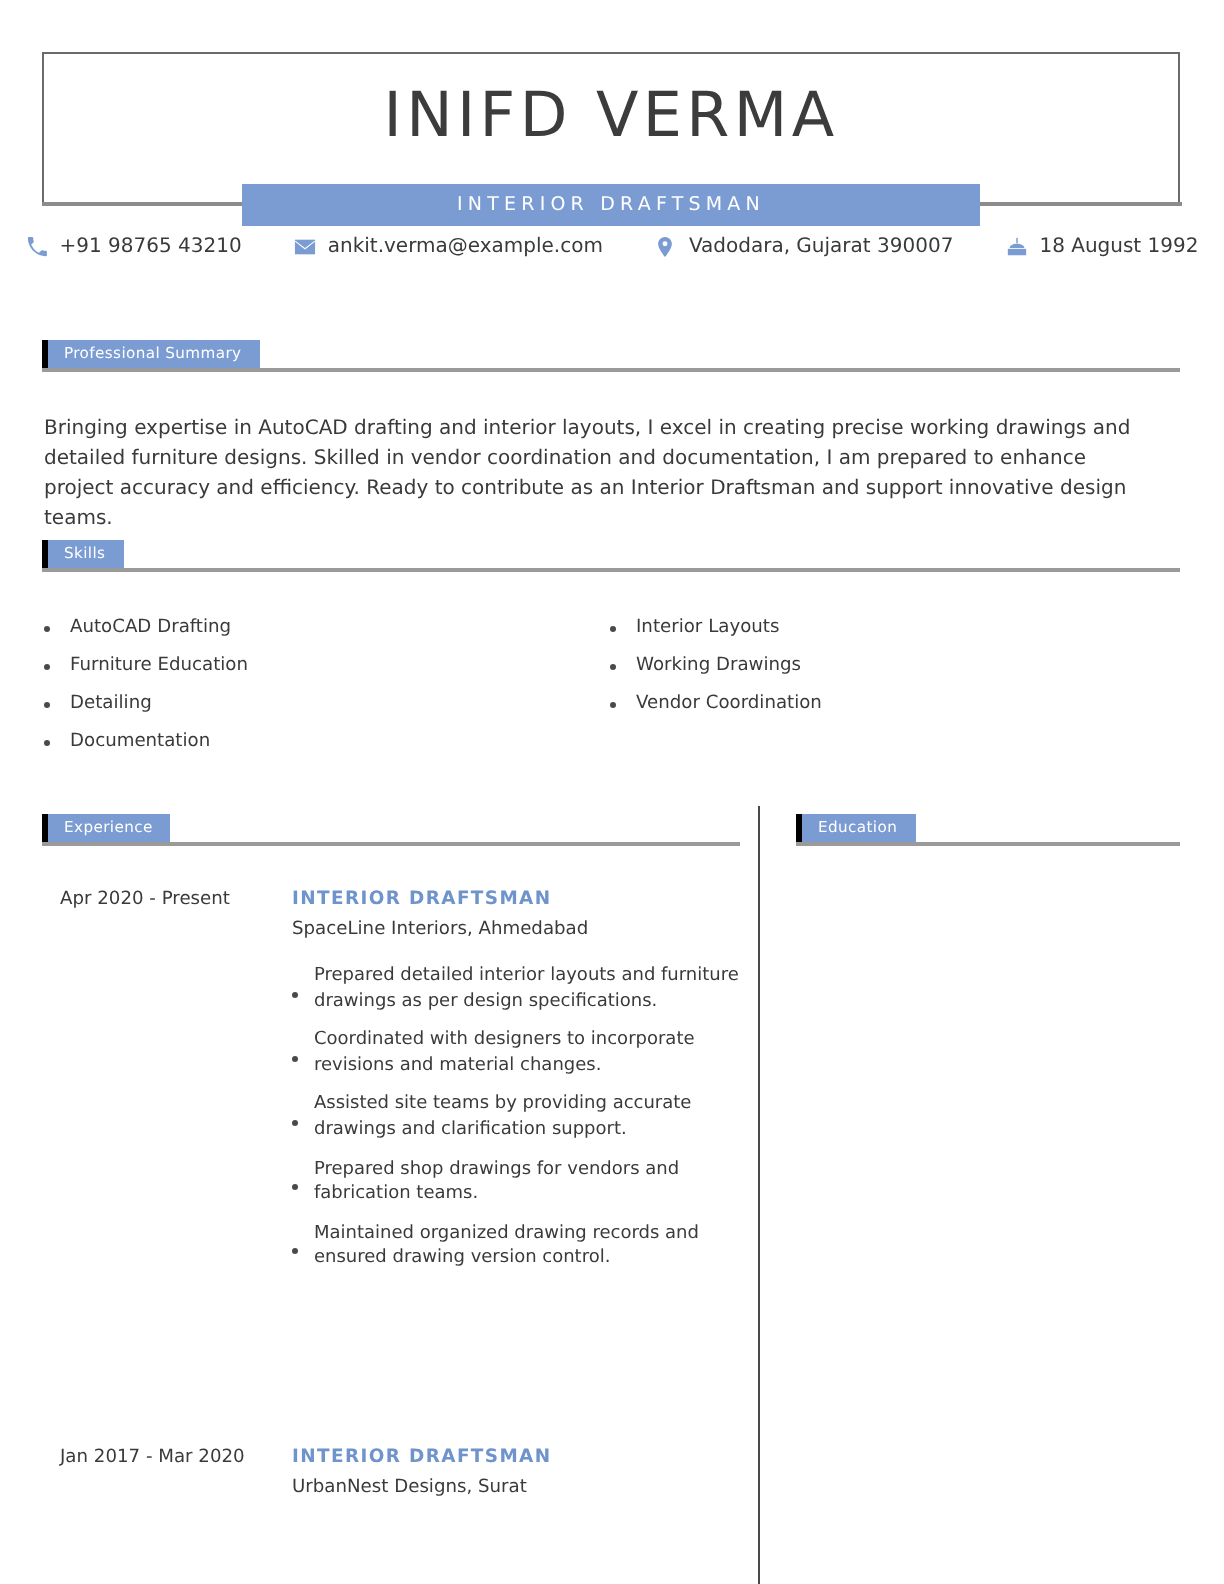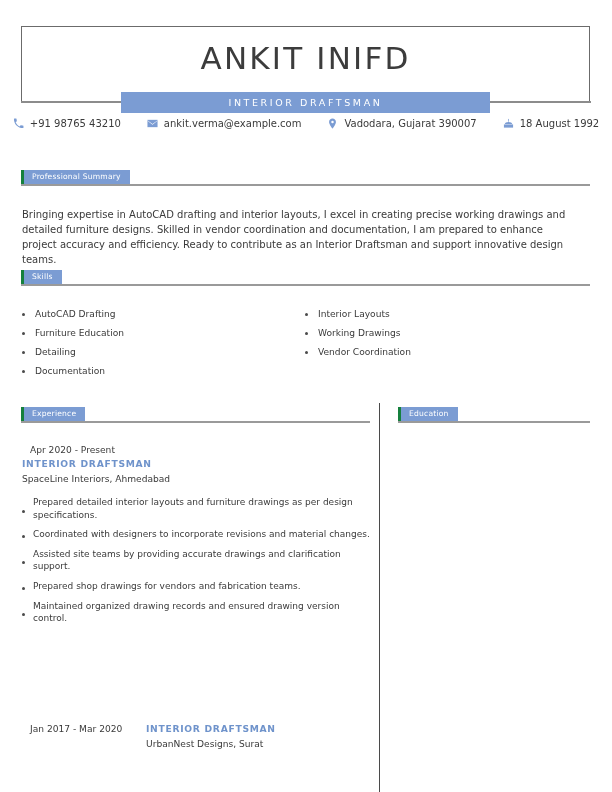--- a/index.html
+++ b/index.html
@@ -99,21 +99,21 @@
   .sec-head {
     position: relative;
     height: 14px;
   }
   .sec-tab {
     position: absolute;
     left: 0;
     top: 0;
     height: 14px;
     background: #7b9cd3;
-    border-left: 3px solid #15803d;
+    border-left: 3px solid #000000;
     box-sizing: border-box;
     color: #ffffff;
     font-size: 7.6px;
     line-height: 14px;
     padding: 0 9px 0 8px;
     white-space: nowrap;
     letter-spacing: 0.2px;
   }
   .sec-rule {
     position: absolute;
@@ -241,21 +241,21 @@
   }
 </style>
 </head>
 <body>
 
 <div class="page">
 
   <div class="header-box"></div>
   <div class="header-rule"></div>
 
-  <div class="cand-name">ANKIT INIFD</div>
+  <div class="cand-name">INIFD VERMA</div>
 
   <div class="title-bar">INTERIOR DRAFTSMAN</div>
 
   <div class="contact-row">
 
     <div class="contact-item">
       <span class="c-ico">
         <svg viewBox="0 0 24 24" width="11" height="11">
             <path fill="#7b9cd3" d="M6.6 10.8c1.7 3.3 4.3 5.9 7.6 7.6l2.5-2.5c.3-.3.8-.4 1.2-.3 1.2.4 2.5.6 3.9.6.6 0 1 .4 1 1V21c0 .6-.4 1-1 1C10.9 22 2 13.1 2 2c0-.6.4-1 1-1h3.8c.6 0 1 .4 1 1 0 1.3.2 2.6.6 3.9.1.4 0 .9-.3 1.2l-2.5 2.5z"></path>
           </svg>
@@ -347,21 +347,21 @@
 
   <div class="col-divider"></div>
 
   <div class="sec" style="left:21px; top:407px; width:349px;">
     <div class="sec-head">
       <div class="sec-tab">Experience</div>
       <div class="sec-rule"></div>
     </div>
   </div>
 
-  <div class="exp-entry" style="top:443px;flex-direction:column;">
+  <div class="exp-entry" style="top:443px;">
     <div class="exp-date">Apr 2020 - Present</div>
     <div class="exp-body">
       <div class="exp-role">INTERIOR DRAFTSMAN</div>
       <div class="exp-org">SpaceLine Interiors, Ahmedabad</div>
       <div class="exp-bullets">
         <div class="exp-bullet">
           <span class="bdot"></span>
           <span class="btxt">Prepared detailed interior layouts and furniture drawings as per design specifications.</span>
         </div>
         <div class="exp-bullet">

